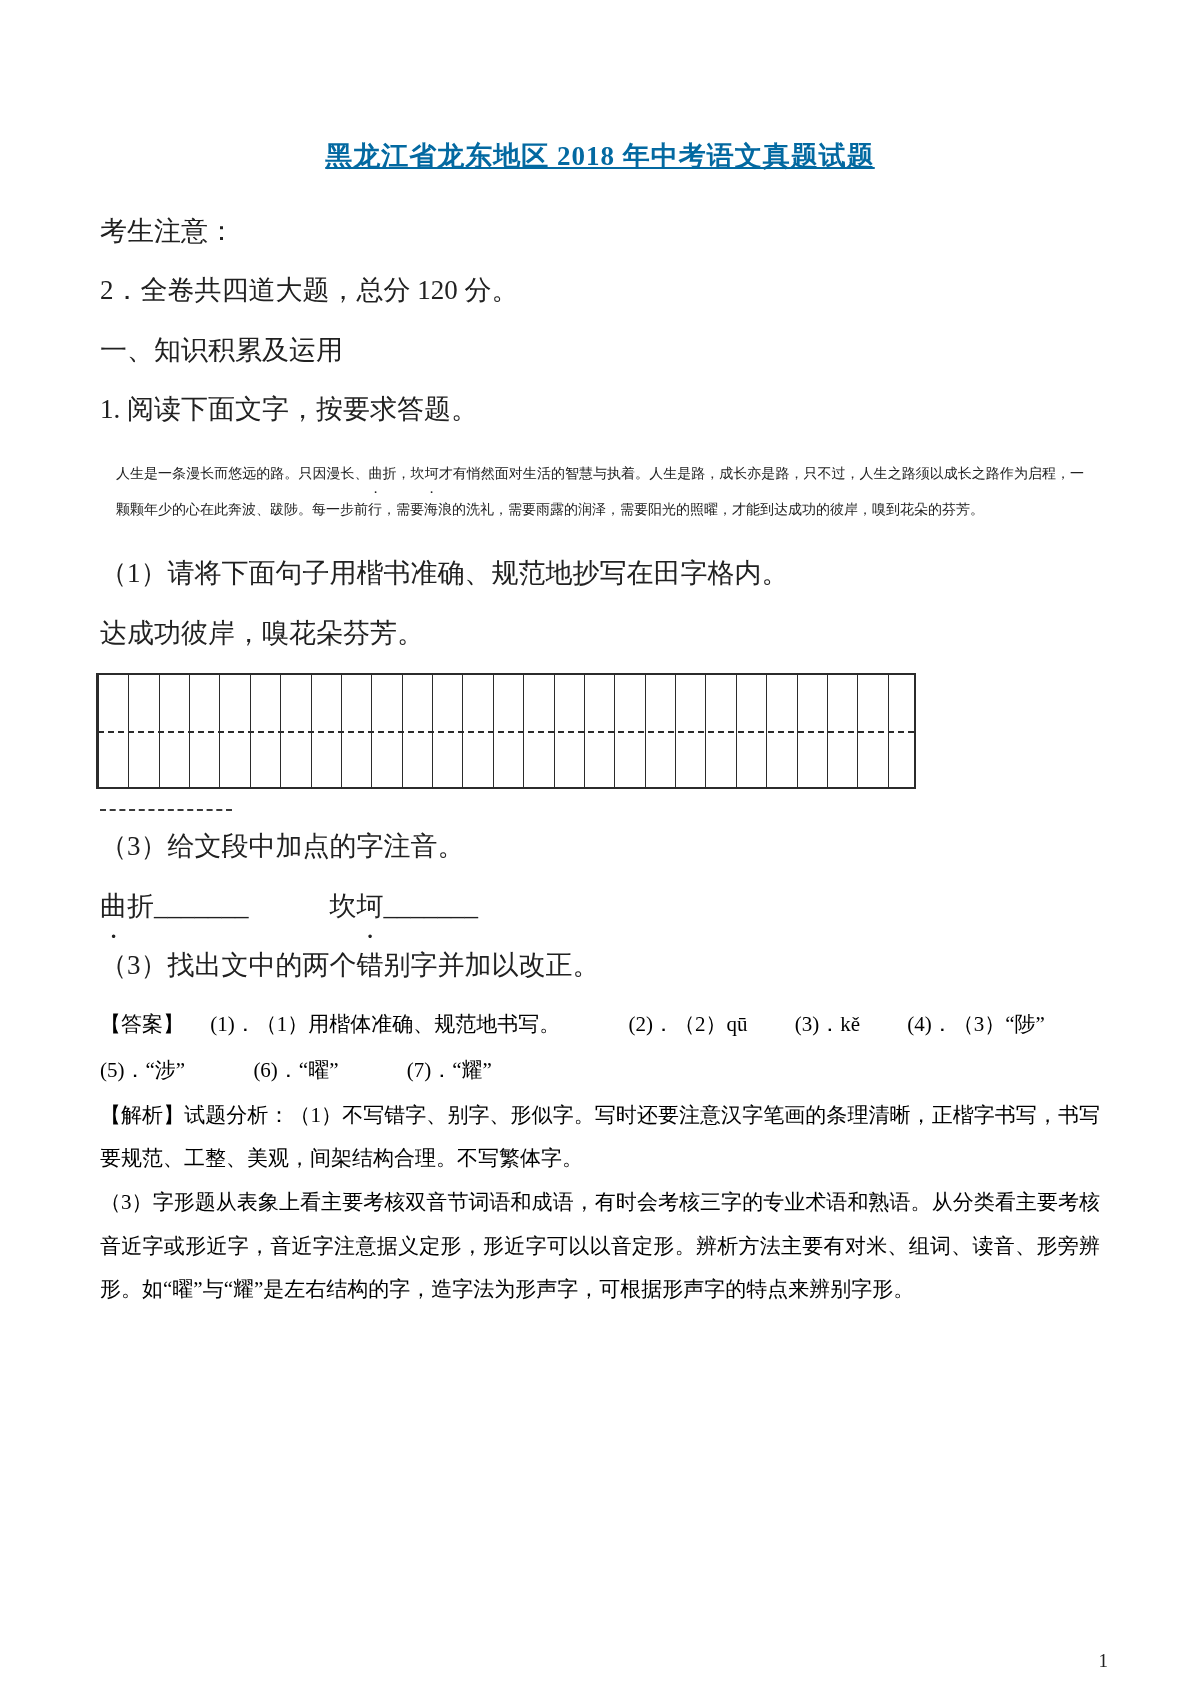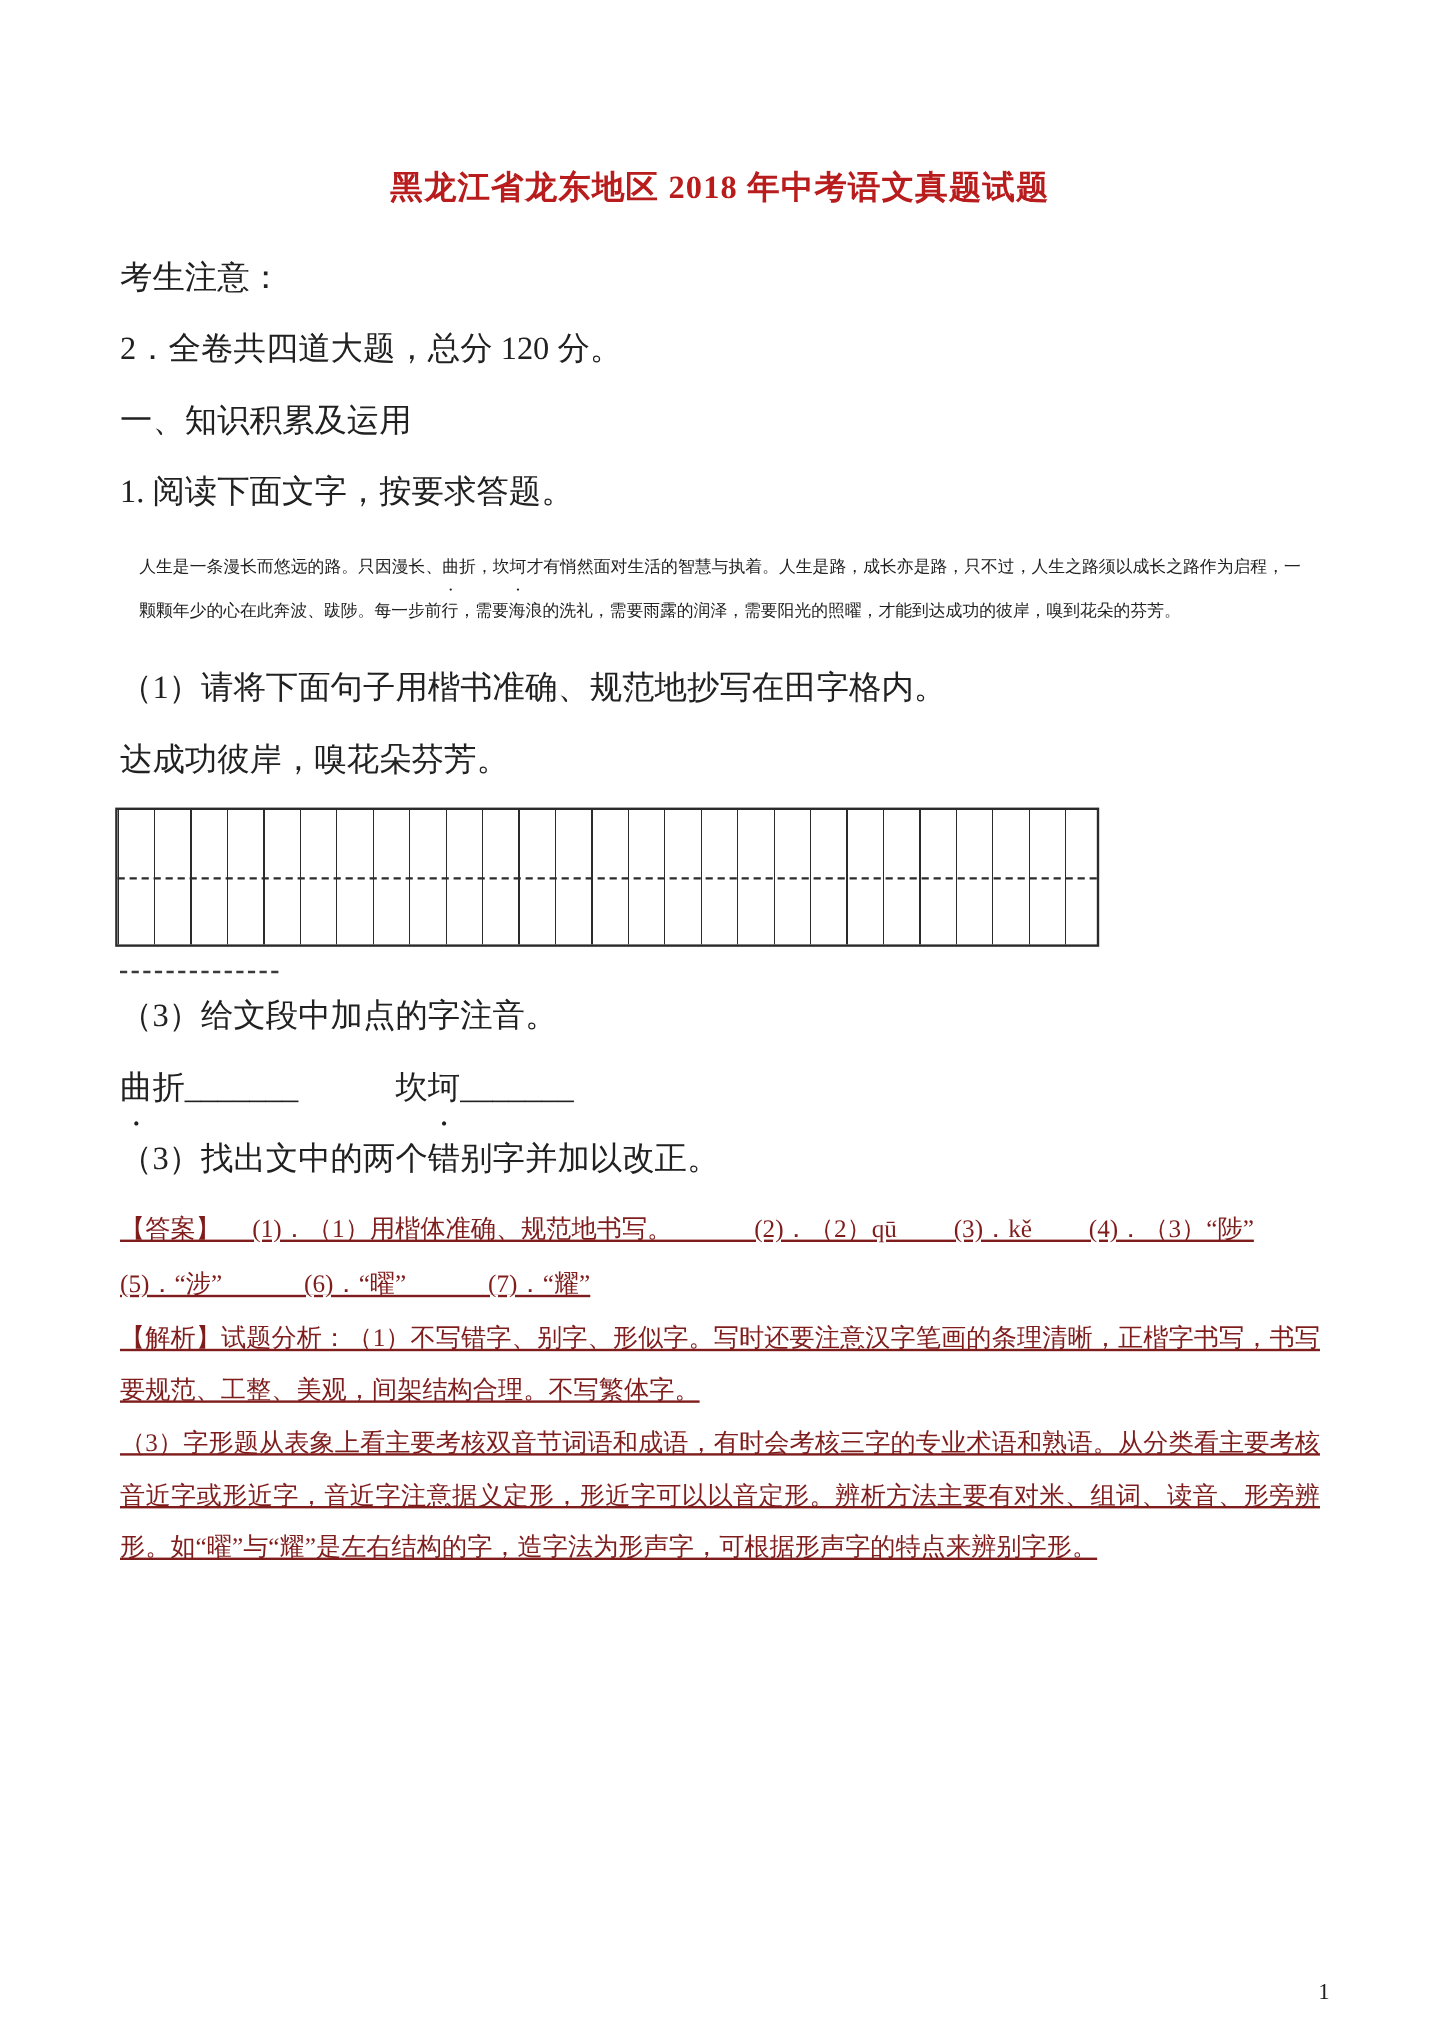--- a/index.html
+++ b/index.html
@@ -6,34 +6,35 @@
   html,body { background:#ffffff; }
   body {
     width:1200px; height:1698px;
     position:relative;
     font-family:"Liberation Serif","DejaVu Serif",serif;
     color:#212121;
   }
   .page { padding:138px 100px 0 100px; }
 
   .title {
-    color:#b91c1c;
+    color:#0369a1;
     font-size:27px;
     font-weight:bold;
     text-align:center;
     margin:0 0 28px 0;
     letter-spacing:1px;
+    text-decoration:underline;
   }
 
   p.std   { font-size:27px; line-height:2.2; margin:0; }
   p.passage {
     font-size:14px; line-height:2.6; margin:16px;
     text-align:justify;
   }
-  p.red { color:#7f1d1d;text-decoration:underline; }
+  p.red { color:#000000; }
   p.analysis { font-size:21px; line-height:2.08; margin:0; text-align:justify; }
   p.answer { font-size:21px; line-height:2.2; margin:6px 0 0 0; white-space:pre-wrap; }
 
   
   .du { position:relative; display:inline-block; }
   .du::after {
     content:"·";
     position:absolute;
     left:50%; transform:translateX(-50%);
     bottom:-0.55em;

